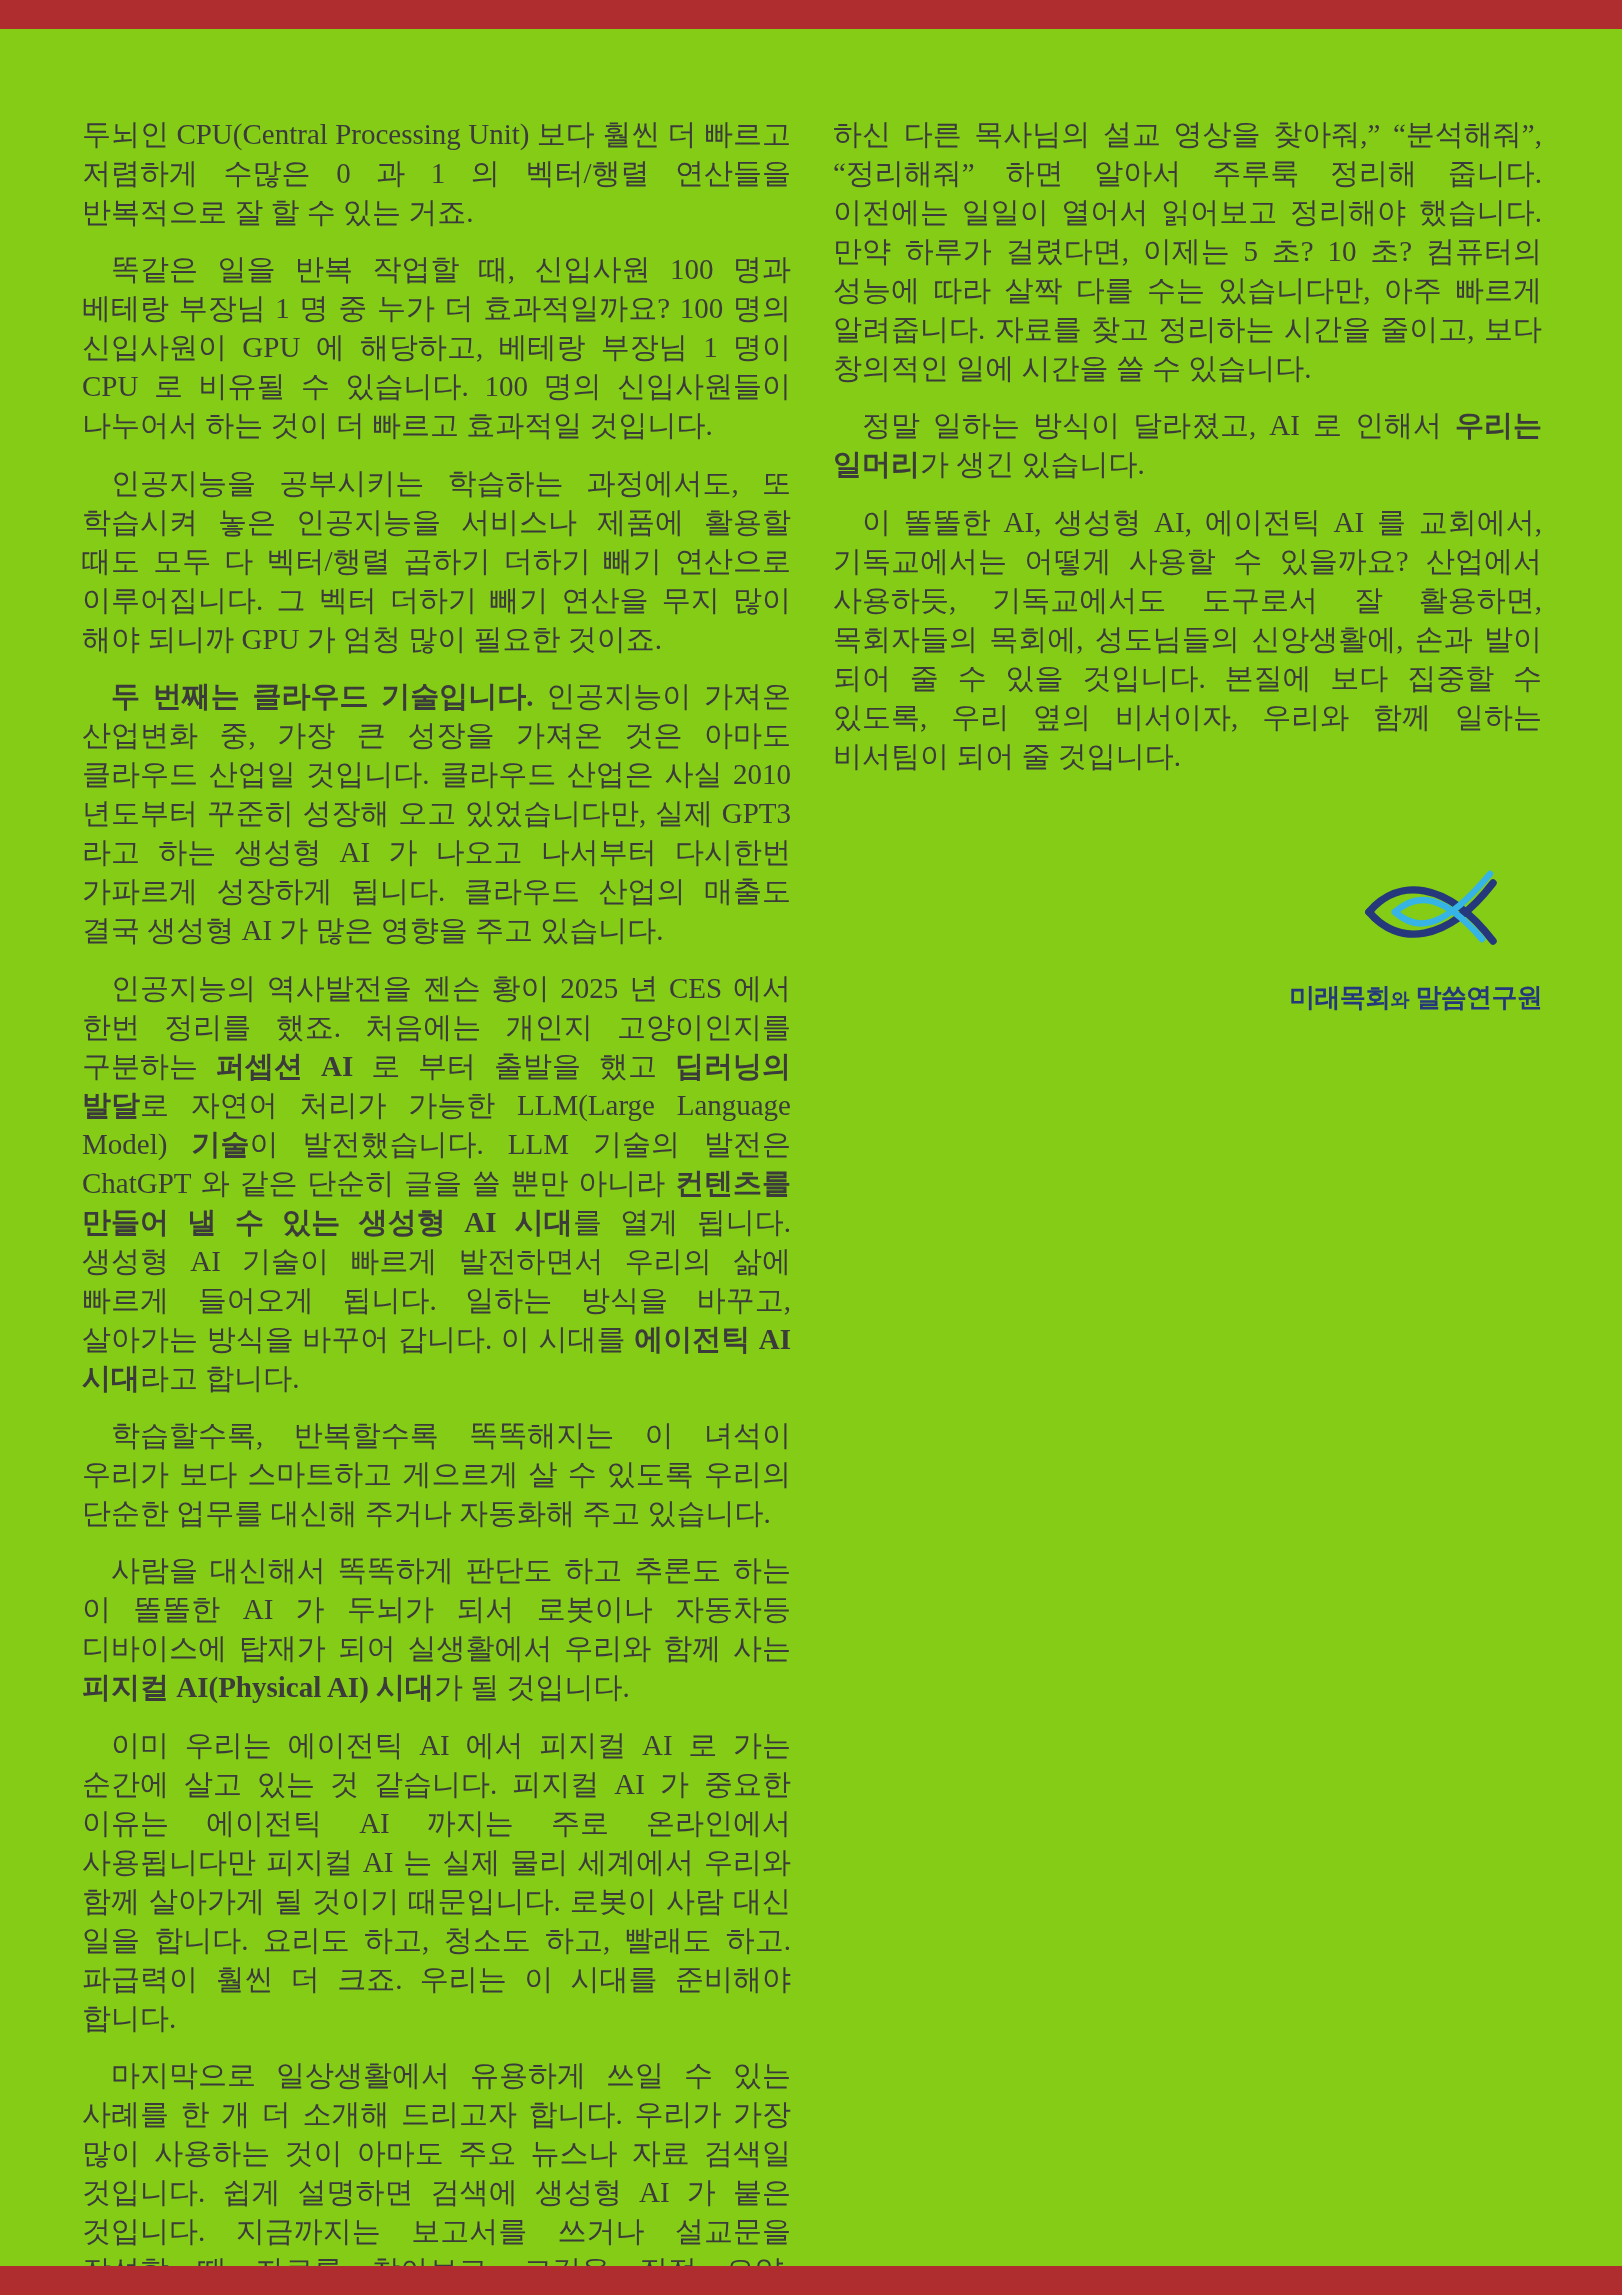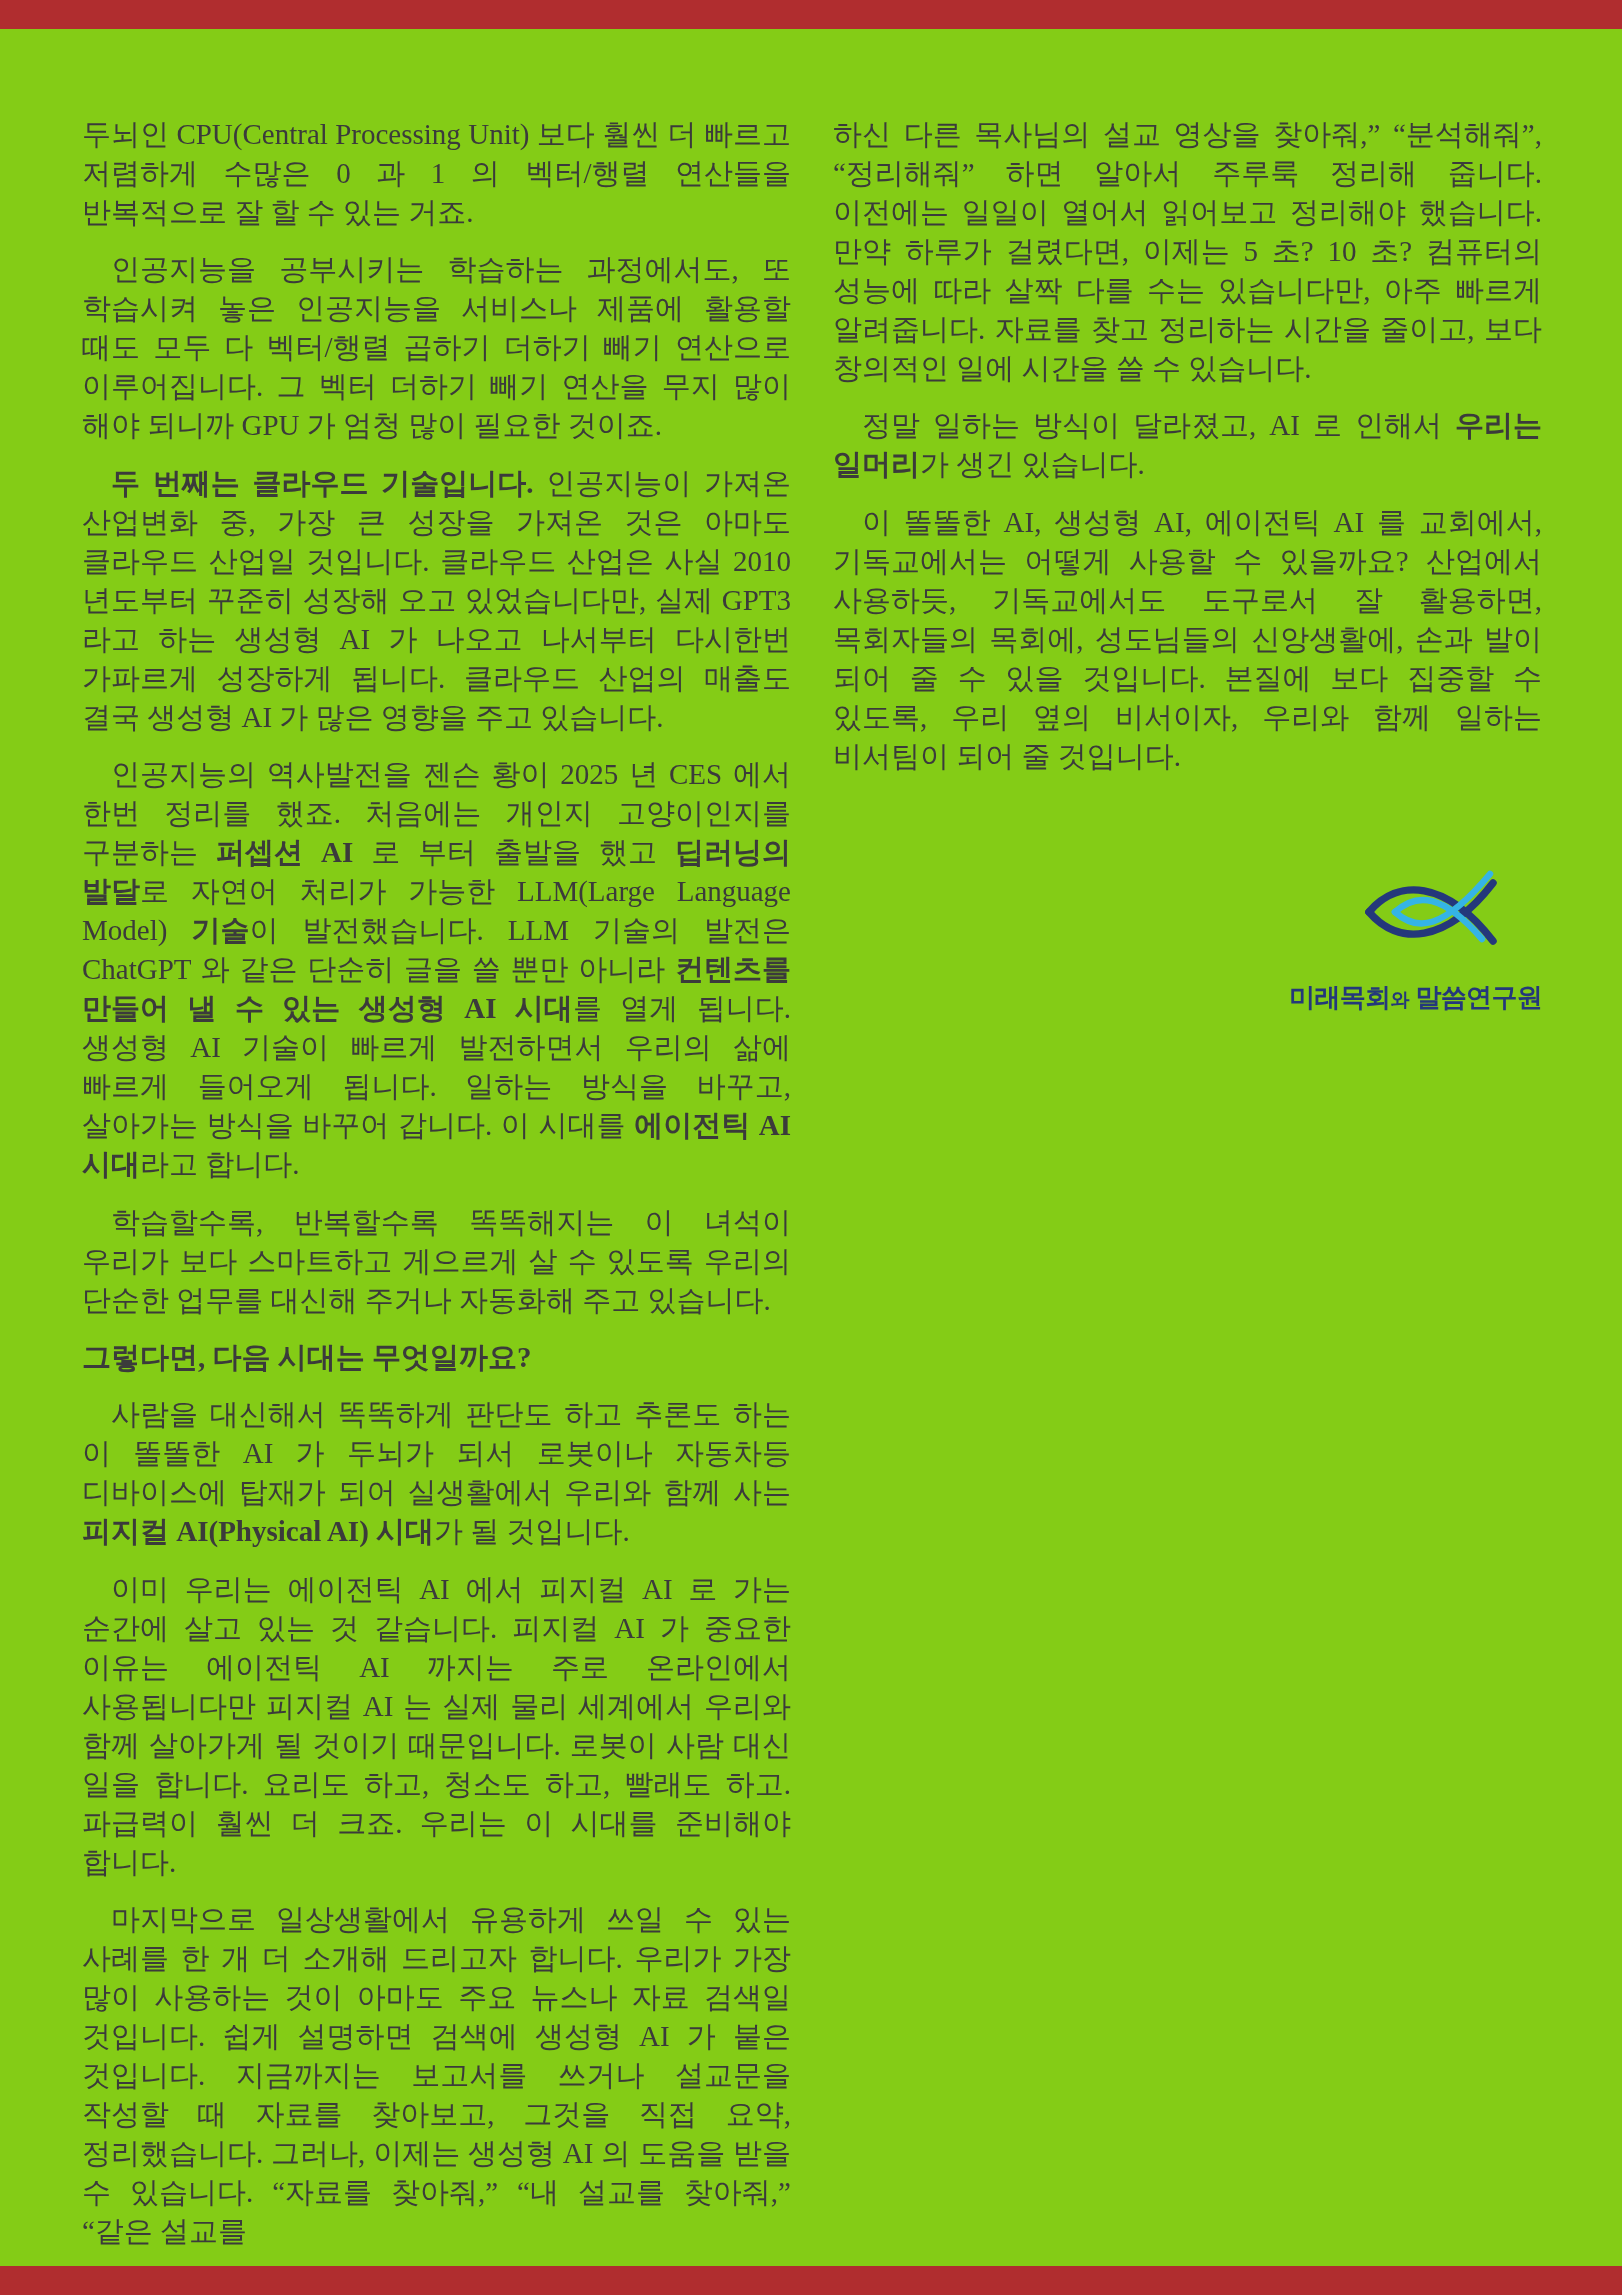--- a/index.html
+++ b/index.html
@@ -54,25 +54,25 @@
 </head>
 <body>
 
 <div class="page">
   <div class="bar top" style="background: rgb(176, 45, 47);"></div>
 
   <div class="content" style="color: rgb(59, 59, 59);">
     <div class="col">
       <div class="paras">
           <p class=""><span>두뇌인 CPU(Central Processing Unit) 보다 훨씬 더 빠르고 저렴하게 수많은 0 과 1 의 벡터/행렬 연산들을 반복적으로 잘 할 수 있는 거죠.</span></p>
+          <p class="indent"><span>똑같은 일을 반복 작업할 때, 신입사원 100 명과 베테랑 부장님 1 명 중 누가 더 효과적일까요? 100 명의 신입사원이 GPU 에 해당하고, 베테랑 부장님 1 명이 CPU 로 비유될 수 있습니다. 100 명의 신입사원들이 나누어서 하는 것이 더 빠르고 효과적일 것입니다.</span></p>
           <p class="indent"><span>인공지능을 공부시키는 학습하는 과정에서도, 또 학습시켜 놓은 인공지능을 서비스나 제품에 활용할 때도 모두 다 벡터/행렬 곱하기 더하기 빼기 연산으로 이루어집니다. 그 벡터 더하기 빼기 연산을 무지 많이 해야 되니까 GPU 가 엄청 많이 필요한 것이죠.</span></p>
           <p class="indent"><b>두 번째는 클라우드 기술입니다.</b><span> 인공지능이 가져온 산업변화 중, 가장 큰 성장을 가져온 것은 아마도 클라우드 산업일 것입니다. 클라우드 산업은 사실 2010 년도부터 꾸준히 성장해 오고 있었습니다만, 실제 GPT3 라고 하는 생성형 AI 가 나오고 나서부터 다시한번 가파르게 성장하게 됩니다. 클라우드 산업의 매출도 결국 생성형 AI 가 많은 영향을 주고 있습니다.</span></p>
           <p class="indent"><span>인공지능의 역사발전을 젠슨 황이 2025 년 CES 에서 한번 정리를 했죠. 처음에는 개인지 고양이인지를 구분하는 </span><b>퍼셉션 AI</b><span> 로 부터 출발을 했고 </span><b>딥러닝의 발달</b><span>로 자연어 처리가 가능한 LLM(Large Language Model) </span><b>기술</b><span>이 발전했습니다. LLM 기술의 발전은 ChatGPT 와 같은 단순히 글을 쓸 뿐만 아니라 </span><b>컨텐츠를 만들어 낼 수 있는 생성형 AI 시대</b><span>를 열게 됩니다. 생성형 AI 기술이 빠르게 발전하면서 우리의 삶에 빠르게 들어오게 됩니다. 일하는 방식을 바꾸고, 살아가는 방식을 바꾸어 갑니다. 이 시대를 </span><b>에이전틱 AI 시대</b><span>라고 합니다.</span></p>
           <p class="indent"><span>학습할수록, 반복할수록 똑똑해지는 이 녀석이 우리가 보다 스마트하고 게으르게 살 수 있도록 우리의 단순한 업무를 대신해 주거나 자동화해 주고 있습니다.</span></p>
-          <p class="heading"><b>그렇다면, 다음 시대는 무엇일까요?</b></p>
           <p class="indent"><span>사람을 대신해서 똑똑하게 판단도 하고 추론도 하는 이 똘똘한 AI 가 두뇌가 되서 로봇이나 자동차등 디바이스에 탑재가 되어 실생활에서 우리와 함께 사는 </span><b>피지컬 AI(Physical AI) 시대</b><span>가 될 것입니다.</span></p>
           <p class="indent"><span>이미 우리는 에이전틱 AI 에서 피지컬 AI 로 가는 순간에 살고 있는 것 같습니다. 피지컬 AI 가 중요한 이유는 에이전틱 AI 까지는 주로 온라인에서 사용됩니다만 피지컬 AI 는 실제 물리 세계에서 우리와 함께 살아가게 될 것이기 때문입니다. 로봇이 사람 대신 일을 합니다. 요리도 하고, 청소도 하고, 빨래도 하고. 파급력이 훨씬 더 크죠. 우리는 이 시대를 준비해야 합니다.</span></p>
           <p class="indent"><span>마지막으로 일상생활에서 유용하게 쓰일 수 있는 사례를 한 개 더 소개해 드리고자 합니다. 우리가 가장 많이 사용하는 것이 아마도 주요 뉴스나 자료 검색일 것입니다. 쉽게 설명하면 검색에 생성형 AI 가 붙은 것입니다. 지금까지는 보고서를 쓰거나 설교문을 작성할 때 자료를 찾아보고, 그것을 직접 요약, 정리했습니다. 그러나, 이제는 생성형 AI 의 도움을 받을 수 있습니다. “자료를 찾아줘,” “내 설교를 찾아줘,” “같은 설교를</span></p>
         </div>
     </div>
 
     <div class="col">
       <div class="paras">
           <p class=""><span>하신 다른 목사님의 설교 영상을 찾아줘,” “분석해줘”, “정리해줘” 하면 알아서 주루룩 정리해 줍니다. 이전에는 일일이 열어서 읽어보고 정리해야 했습니다. 만약 하루가 걸렸다면, 이제는 5 초? 10 초? 컴퓨터의 성능에 따라 살짝 다를 수는 있습니다만, 아주 빠르게 알려줍니다. 자료를 찾고 정리하는 시간을 줄이고, 보다 창의적인 일에 시간을 쓸 수 있습니다.</span></p>
           <p class="indent"><span>정말 일하는 방식이 달라졌고, AI 로 인해서 </span><b>우리는 일머리</b><span>가 생긴 있습니다.</span></p>

